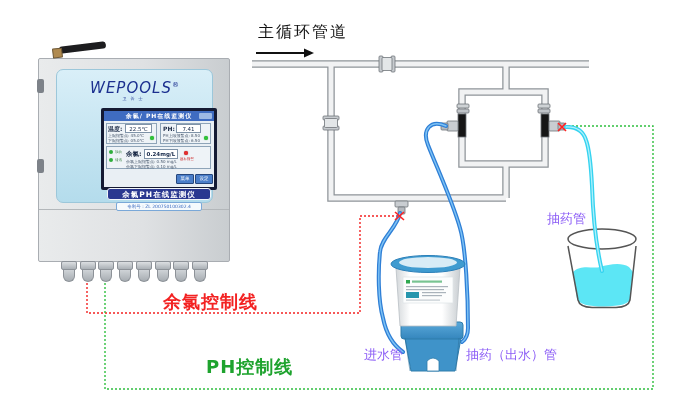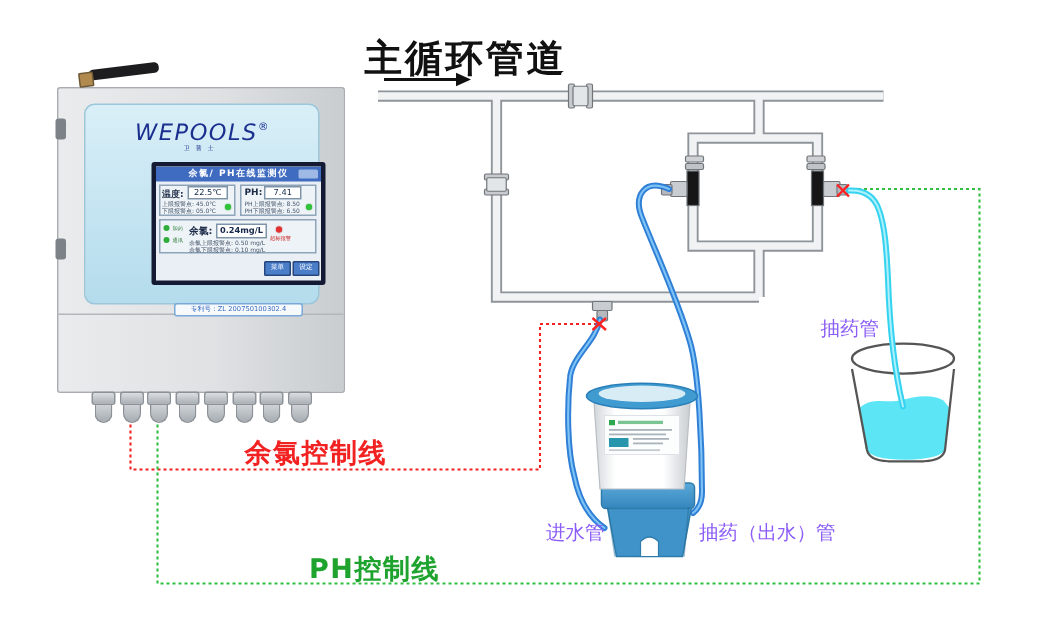--- a/index.html
+++ b/index.html
@@ -2,28 +2,28 @@
 <html><head>
 <meta charset="utf-8">
 <style>
   html,body{margin:0;padding:0;background:#ffffff;}
   #stage{position:relative;width:700px;height:420px;background:#ffffff;overflow:hidden;
          font-family:"DejaVu Sans",sans-serif;}
   #diagram-svg{position:absolute;left:0;top:0;}
 
   
   .lbl{position:absolute;color:#111;white-space:nowrap;}
-  .lbl-title{left:243px;top:22px;font-size:25px;font-weight:bold;letter-spacing:2px;}
+  .lbl-title{left:258px;top:22px;font-size:16px;font-weight:normal;letter-spacing:2px;}
   .lbl-serif{font-family:"DejaVu Serif",serif;font-size:13px;color:#8b5cf6;}
   .lbl-inlet{left:364px;top:346px;}
   .lbl-outlet{left:466px;top:346px;}
   .lbl-suction{left:547px;top:210px;}
   .lbl-beaker{left:571px;top:317px;}
   .lbl-clline{left:163px;top:290px;font-size:18px;font-weight:bold;color:#f32222;letter-spacing:1px;}
-  .lbl-phline{left:206px;top:367px;font-size:18px;font-weight:bold;color:#1ea32e;letter-spacing:1px;}
+  .lbl-phline{left:206px;top:355px;font-size:18px;font-weight:bold;color:#1ea32e;letter-spacing:1px;}
 
   
   #cabinet{position:absolute;left:38px;top:58px;width:192px;height:204px;
     background:linear-gradient(90deg,#e9ebec 0%,#dfe1e3 55%,#c9cdd0 100%);
     border:1px solid #a9adb2;border-radius:2px;box-sizing:border-box;}
   #cabinet .seam{position:absolute;left:0;right:0;top:150px;height:1px;background:#b3b7ba;}
   #cabinet .hinge{position:absolute;left:-2px;width:7px;height:14px;background:#7d8289;border-radius:2px;}
   #panel{position:absolute;left:17px;top:10px;width:157px;height:134px;border-radius:7px;
     background:linear-gradient(180deg,#d9eff8 0%,#c4e4f1 55%,#b4dcec 100%);
     border:1px solid #9cc7da;box-sizing:border-box;}
@@ -245,20 +245,21 @@
           <div class="dot dot-red" style="left:80px;top:40px"></div>
           <div class="alarm-tag" style="left:76px;top:46px">超标报警</div>
           <div class="tiny" style="left:22px;top:49px">余氯上限报警点: 0.50 mg/L</div>
           <div class="tiny" style="left:22px;top:53.5px">余氯下限报警点: 0.10 mg/L</div>
 
           <div class="scr-btn" style="left:72px;top:63px">菜单</div>
           <div class="scr-btn" style="left:91px;top:63px">设定</div>
         </div>
       </div>
 
+      <div id="nameplate">余氯PH在线监测仪</div>
       <div id="patent">专利号：ZL 200750100302.4</div>
     </div>
   </div>
 
   <div class="gland" style="left:61px">
       <div class="nut"></div>
       <div class="dome"></div>
     </div>
   <div class="gland" style="left:80px">
       <div class="nut"></div>

